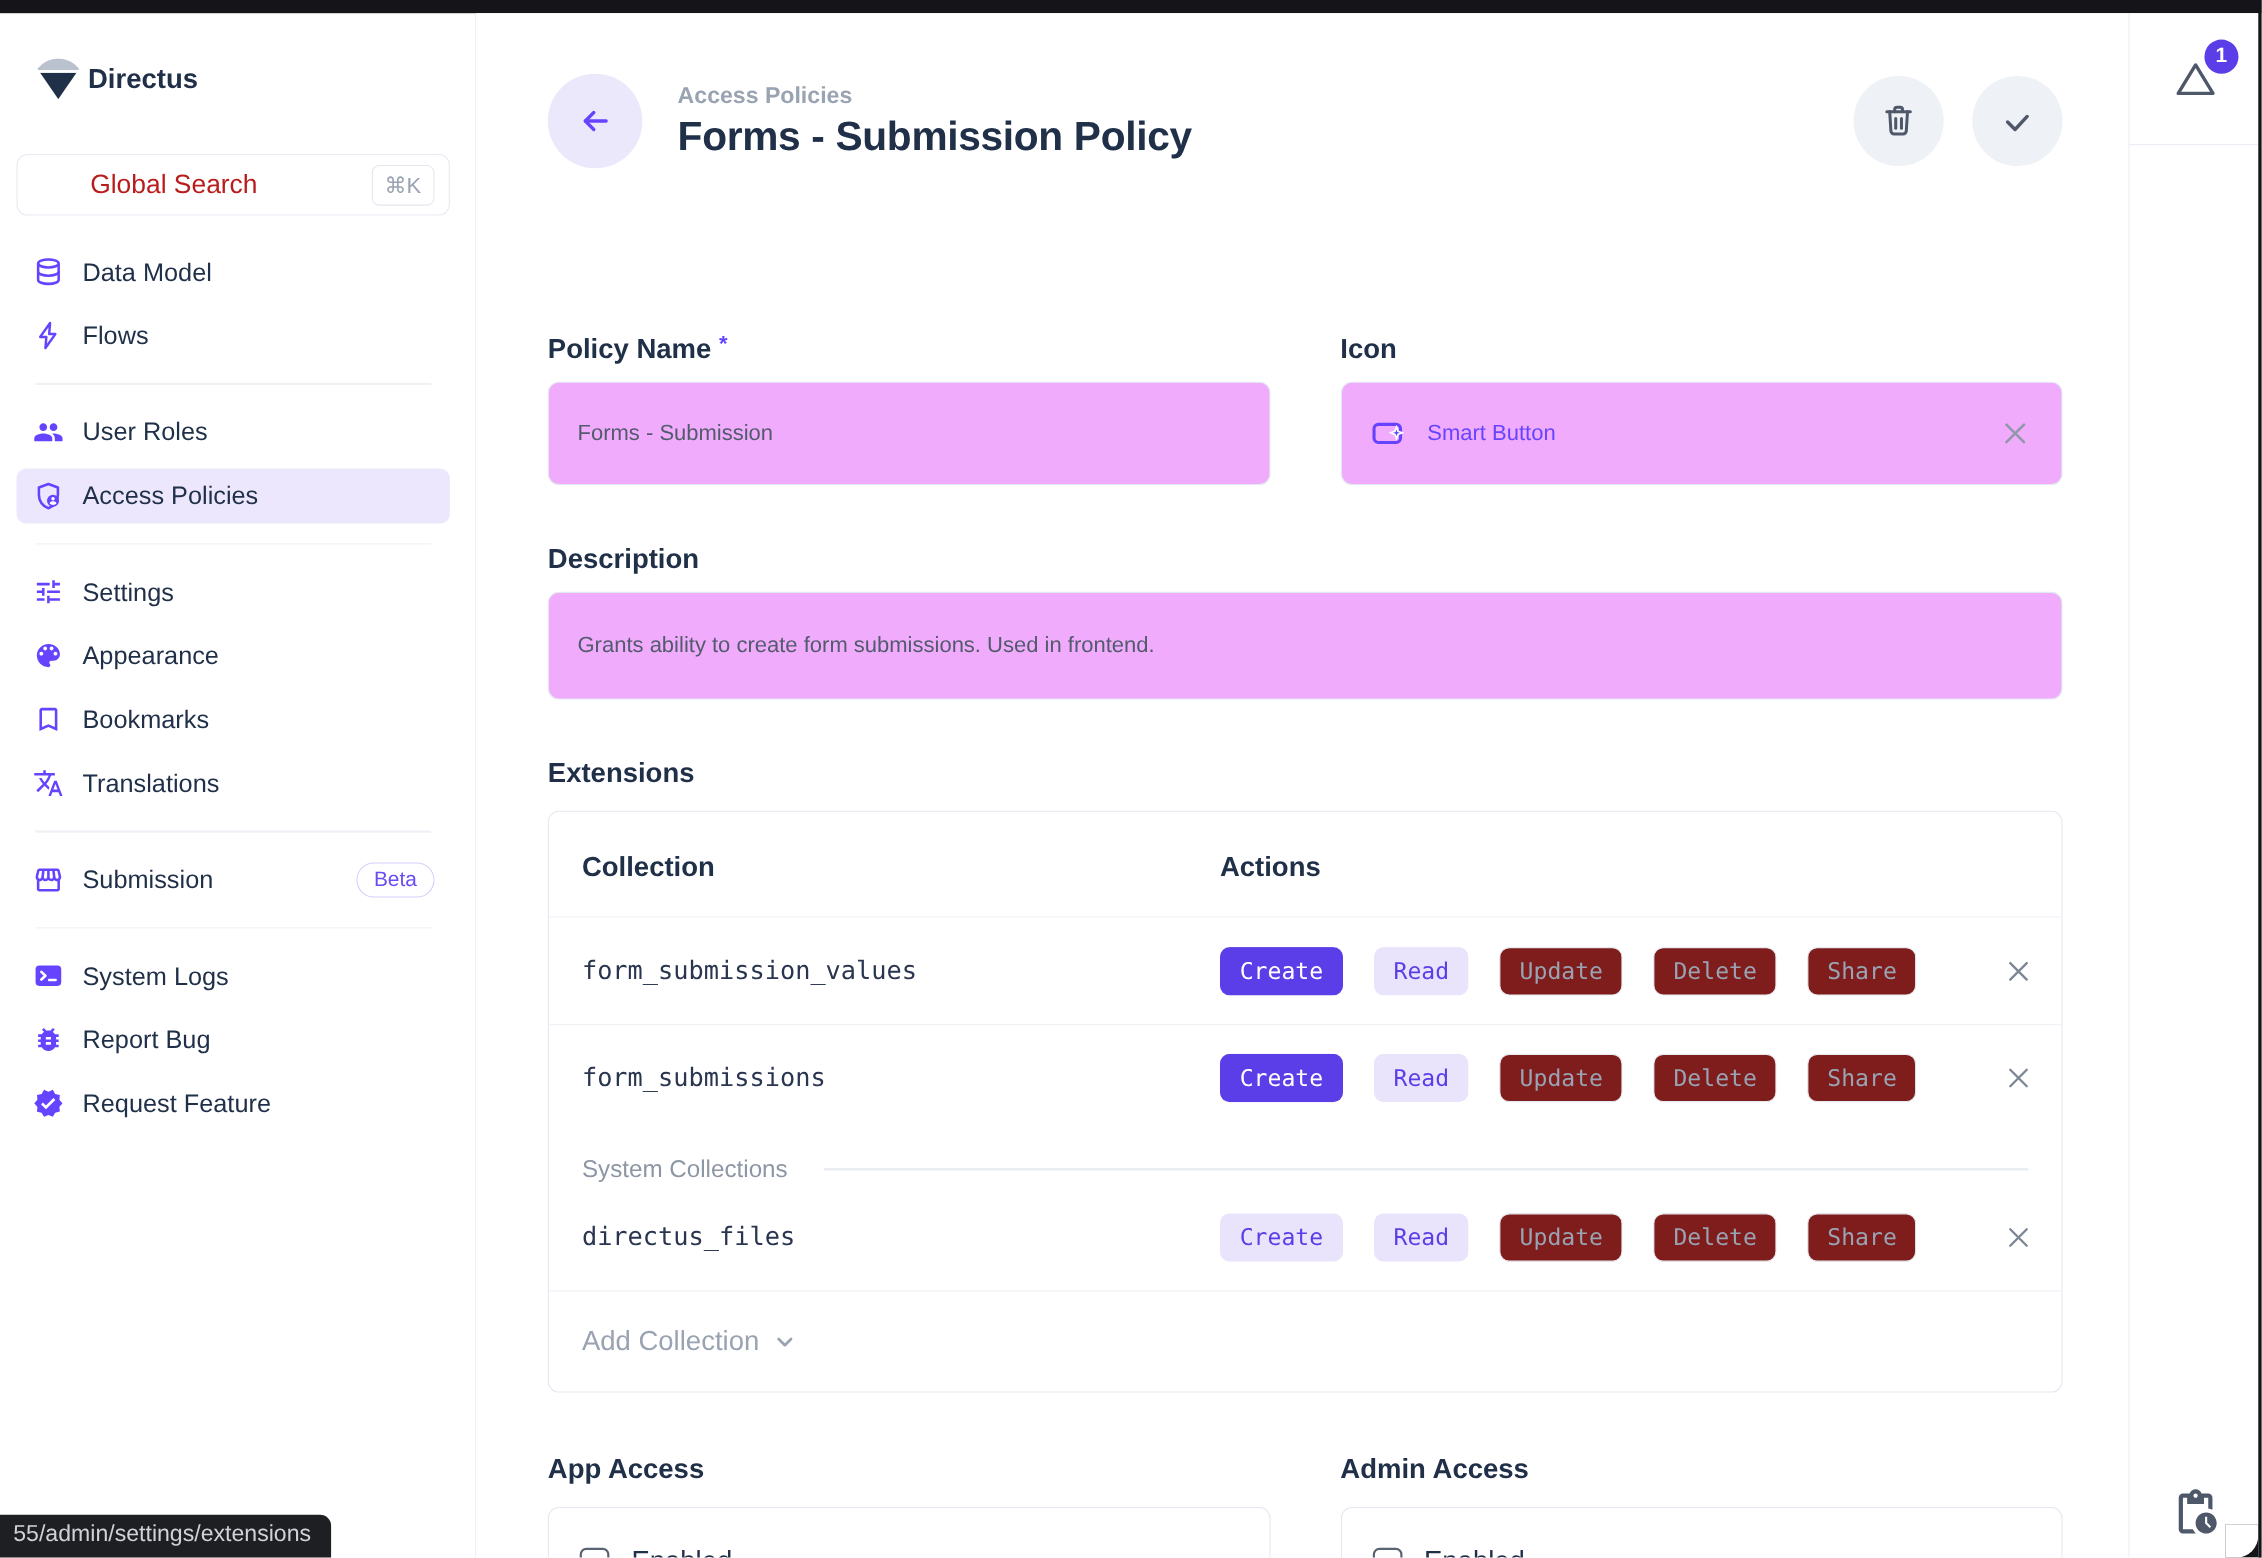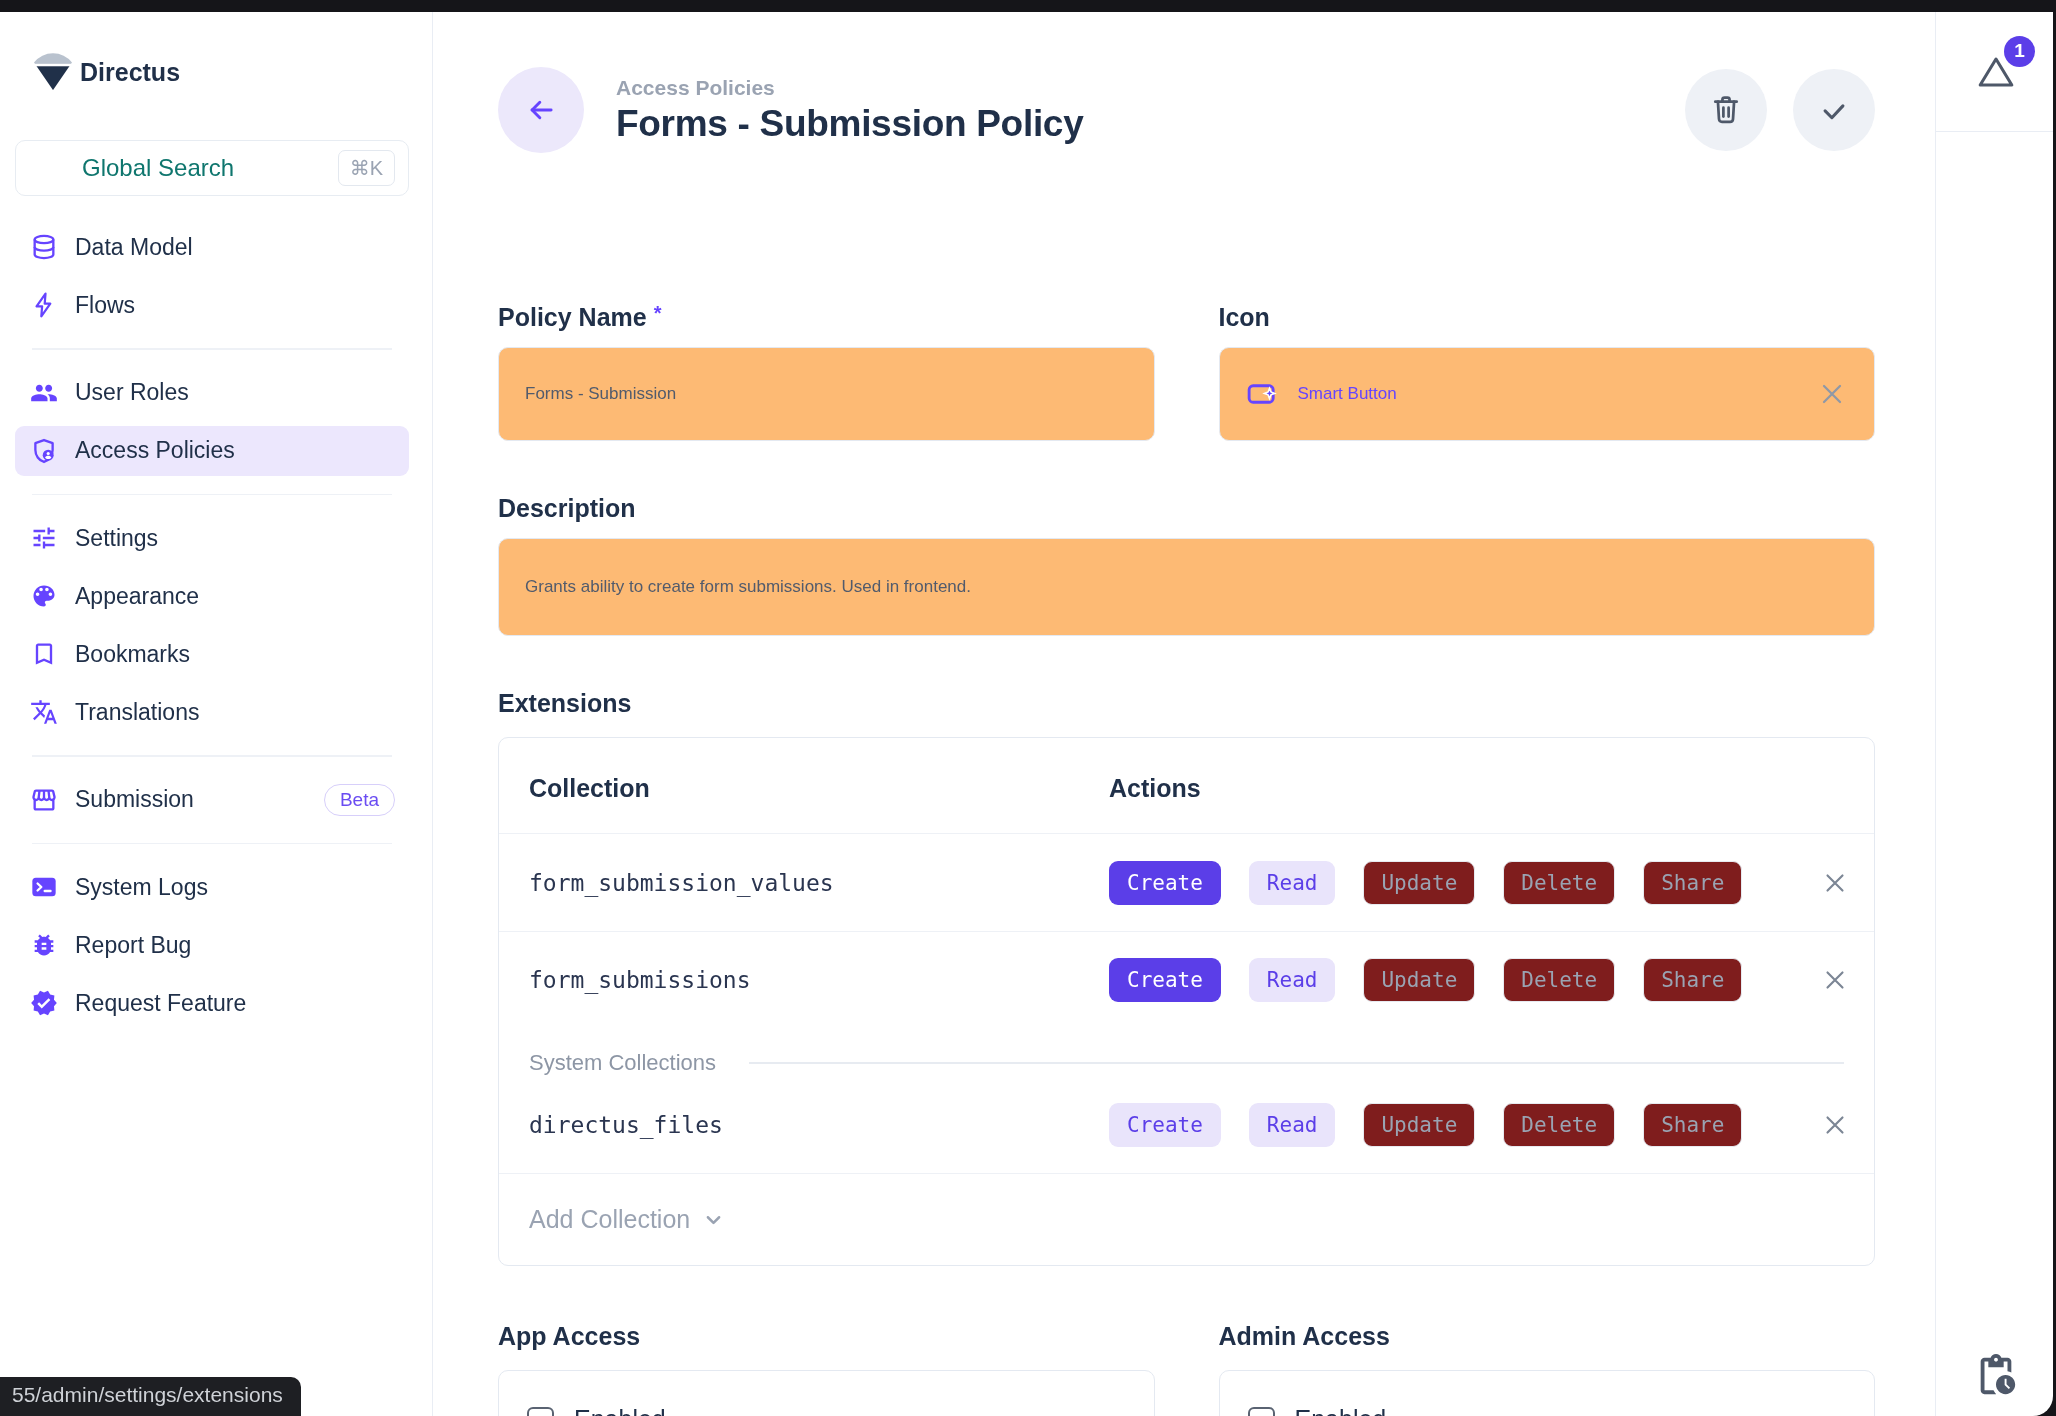--- a/index.html
+++ b/index.html
@@ -9,21 +9,21 @@
   .edge-right { position:absolute; top:0; right:0; width:3px; height:100%; background:#151519; z-index:80; }
   .app { display:flex; height:1404px; }
 
   
   .sidebar { width:433px; min-width:433px; border-right:1.5px solid #E9EDF4; padding-top:40px; }
   .brand { display:flex; align-items:center; gap:4px; margin-left:30px; }
   .brand svg { width:46px; height:40px; }
   .brand-name { font-size:25px; font-weight:600; color:#203049; }
   .search-box { margin:48px 23px 0 15px; height:56px; border:1.5px solid #E7ECF2; border-radius:10px;
     display:flex; align-items:center; padding:0 13px 0 66px; cursor:text; }
-  .search-placeholder { font-size:24px; color:#0f766e; flex:1; }
+  .search-placeholder { font-size:24px; color:#b91c1c; flex:1; }
   .kbd { border:1.5px solid #E3E8EF; border-radius:7px; padding:5px 11px; font-size:20px; color:#9AA3B2; }
   .nav { margin-top:26px; }
   .nav-item { display:flex; align-items:center; height:50px; margin:0 23px 8px 15px; padding-left:15px;
     border-radius:9px; gap:17px; cursor:pointer; }
   .nav-item.active { background:#ECE7FD; }
   .icon { display:inline-flex; }
   .nav-item .icon { width:28px; height:28px; color:#6644FF; }
   .nav-item .icon svg { width:28px; height:28px; }
   .nav-label { font-size:23px; color:#203049; font-weight:500; }
   .beta-badge { margin-left:auto; margin-right:14px; border:1.5px solid #D7CFFA; color:#6A4CF2;
@@ -42,21 +42,21 @@
   .header-actions { margin-left:auto; display:flex; gap:26px; }
   .circle-btn { width:82px; height:82px; border-radius:50%; background:#EEF1F6; color:#4E5869; border:none;
     display:flex; align-items:center; justify-content:center; cursor:pointer; }
   .circle-btn svg { width:38px; height:38px; }
 
   .content { margin-top:150px; }
   .grid2 { display:grid; grid-template-columns:1fr 1fr; column-gap:64px; }
   .field-label { font-size:25px; font-weight:600; color:#203049; margin-bottom:15px; display:flex; gap:7px; }
   .req { color:#6644FF; font-size:20px; line-height:20px; }
   .input { height:94px; border:1.5px solid #E4E9F1; border-radius:10px; display:flex; align-items:center;
-    padding:0 26px; font-size:17px; color:#525B6C; background:#fdba74; }
+    padding:0 26px; font-size:20px; color:#525B6C; background:#f0abfc; }
   .icon-input { gap:18px; color:#6644FF; cursor:pointer; }
   .icon-input .icon svg { width:34px; height:34px; }
   .clear-x { margin-left:auto; color:#8F98A6; width:32px; height:32px; cursor:pointer; }
   .clear-x svg { width:32px; height:32px; }
   .section { margin-top:53px; }
 
   .perm-table { border:1.5px solid #E4E9F1; border-radius:10px; margin-top:19px; overflow:hidden; }
   .perm-head { display:grid; grid-template-columns:580px 1fr; padding:36px 30px 30px;
     border-bottom:1.5px solid #EEF1F6; font-size:25px; font-weight:600; color:#203049; }
   .perm-row { display:grid; grid-template-columns:580px 1fr 48px; align-items:center;

